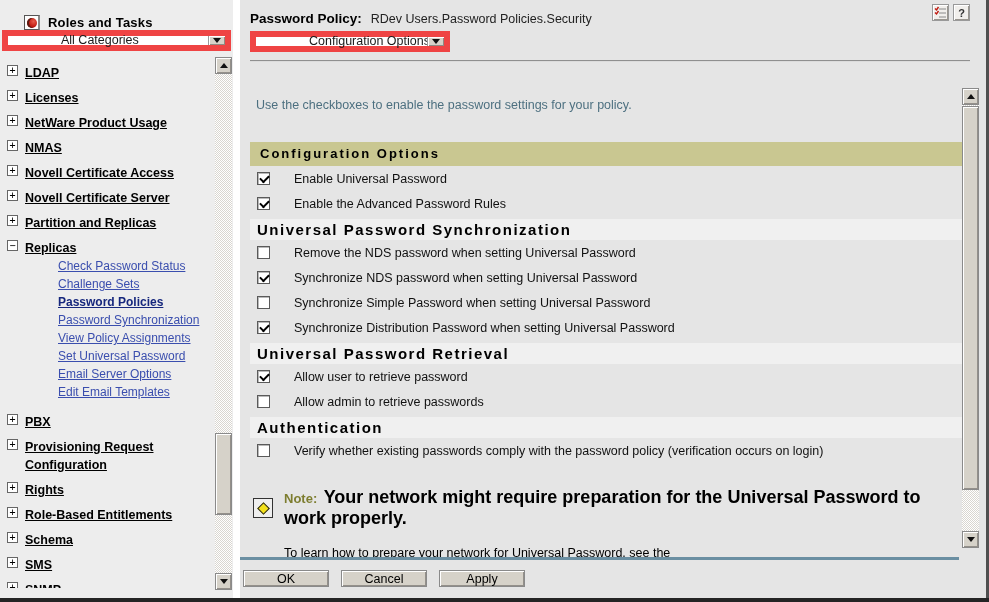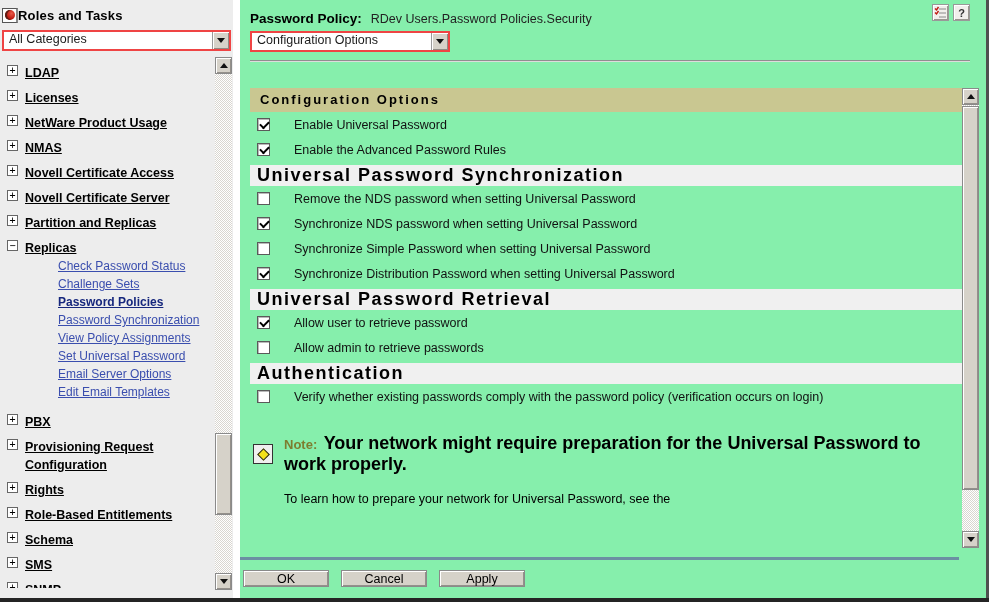--- a/index.html
+++ b/index.html
@@ -9,29 +9,29 @@
     background:#fff; overflow:hidden; position:relative;
   }
   #app { position:relative; width:989px; height:602px; background:#fff; }
 
   
   .win-right-edge { position:absolute; right:0; top:0; width:3px; height:602px; background:#4f4f4f; }
   .win-bottom-edge { position:absolute; left:0; bottom:0; width:989px; height:4px; background:#242424; }
 
   
   #sidebar { position:absolute; left:0; top:0; width:233px; height:598px; background:#ededed; }
-  .sidebar-header { height:30px; display:flex; align-items:center; gap:0; padding:0 2px; }
+  .sidebar-header { height:30px; display:flex; align-items:flex-end; gap:8px; padding:0 24px; }
   .sidebar-header .hdr-title { font-weight:bold; font-size:13px; color:#000; letter-spacing:0.2px; }
   .roles-icon { width:16px; height:15px; background:#fdfdfd; border:1px solid #555; border-right:2px solid #888;
     display:flex; align-items:center; justify-content:center; }
   .roles-icon .ball { width:10px; height:10px; border-radius:50%;
     background: radial-gradient(circle at 65% 35%, #e85a4a 0%, #c01a10 55%, #7d0b06 100%);
     box-shadow: inset 2px 0 0 #5a1d14; }
 
-  .win-select { position:absolute; background:#fff; border:2px solid #ef4444; display:flex; align-items:flex-start; }
+  .win-select { position:absolute; background:#fff; border:6px solid #ef4444; display:flex; align-items:center;padding-left:48px; }
   .win-select .sel-value { flex:1; font-size:12.5px; color:#1a1a1a; padding:0 4px 1px 5px; white-space:nowrap; overflow:hidden; }
   .drop-btn { width:17px; align-self:stretch; background:#d6d2c9; border-left:1px solid #9a9a9a;
     box-shadow: inset 1px 1px 0 #fff, inset -1px -1px 0 #8f8b84; display:flex; align-items:center; justify-content:center; }
   .tri-down { width:0; height:0; border-left:4px solid transparent; border-right:4px solid transparent; border-top:5px solid #111; }
   .tri-up   { width:0; height:0; border-left:4px solid transparent; border-right:4px solid transparent; border-bottom:5px solid #111; }
 
   #category-select { left:2px; top:30px; width:229px; height:21px; }
 
   #tree { position:absolute; top:57px; left:0; bottom:10px; right:21px; padding-left:7px; overflow:hidden; }
   .tree-item { display:flex; gap:7px; margin:6px 0 7px 0; align-items:flex-start; }
@@ -50,38 +50,38 @@
     box-shadow: inset 1px 1px 0 #fff, inset -1px -1px 0 #94908a; display:flex; align-items:center; justify-content:center; }
   .sb-btn.top { top:0; } .sb-btn.bottom { bottom:0; }
   .sb-thumb { position:absolute; left:0; width:17px; background:#d6d2c9; border:1px solid #8a8a8a;
     box-shadow: inset 1px 1px 0 #fff, inset -1px -1px 0 #94908a; }
   #sidebar-scrollbar { right:1px; top:57px; bottom:8px; }
   #sidebar-scrollbar .sb-thumb { top:376px; height:82px; }
   #content-scrollbar { top:88px; right:7px; height:460px; }
   #content-scrollbar .sb-thumb { top:18px; height:384px; }
 
   
-  #main { position:absolute; left:240px; top:0; width:746px; height:598px; background:#86efac; }
+  #main { position:absolute; left:240px; top:0; width:746px; height:598px; background:#e5e5e5; }
   .title-row { position:absolute; top:9px; left:10px; right:56px; white-space:nowrap; }
   .page-title { font-weight:bold; font-size:13.5px; color:#000; margin-right:9px; }
   .object-path { font-size:12.5px; color:#222; }
   .hdr-icons { position:absolute; top:4px; right:16px; display:flex; gap:4px; }
   .mini-icon { width:17px; height:17px; background:#f1efec; border:1px solid #999;
     box-shadow: inset 1px 1px 0 #fff, inset -1px -1px 0 #9a968f;
     display:flex; align-items:center; justify-content:center; font-size:11px; font-weight:bold; color:#333; }
   #view-select { left:10px; top:31px; width:200px; height:21px; }
   .divider-gray { position:absolute; top:60px; left:10px; right:16px; height:2px; background:#8f8f8f; border-bottom:1px solid #dcdcdc; }
 
   #scroll-region { position:absolute; top:88px; left:10px; width:714px; }
   .instruction { font-size:12.5px; color:#4d7080; margin:10px 0 30px 6px; }
 
   .section-header { height:24px; line-height:24px; background:#c9c791; color:#000;
     font-weight:bold; font-size:13px; letter-spacing:2px; padding-left:10px; }
   .sub-header { height:21px; line-height:21px; background:#f0f0f0; color:#000;
-    font-weight:bold; font-size:18px; letter-spacing:1.5px; padding-left:7px; margin-top:3px; }
+    font-weight:bold; font-size:15px; letter-spacing:1.5px; padding-left:7px; margin-top:3px; }
 
   .cb-row { height:25px; display:flex; align-items:center; gap:24px; padding-left:7px; }
   .cb-box { flex:0 0 auto; width:13px; height:13px; background:#fff; border:1px solid #5a5a5a;
     box-shadow: inset 1px 1px 0 #b9b9b9; position:relative; cursor:pointer; }
   .cb-box.checked::after { content:""; position:absolute; left:2px; top:2px; width:7px; height:4px;
     border-left:2px solid #000; border-bottom:2px solid #000; transform:rotate(-45deg); }
   .cb-label { font-size:12.5px; color:#111; }
 
   .note-row { display:flex; align-items:center; gap:11px; margin-top:24px; padding-left:3px; }
   .note-icon { flex:0 0 auto; width:20px; height:20px; background:#efefef; border:1px solid #333;
@@ -222,20 +222,21 @@
     <div class="win-select" id="view-select">
       <span class="sel-value">Configuration Options</span>
       <span class="drop-btn">
         <span class="tri-down"></span>
       </span>
     </div>
 
     <div class="divider-gray"></div>
 
     <div id="scroll-region">
+      <div class="instruction">Use the checkboxes to enable the password settings for your policy.</div>
       <div class="section-header">Configuration Options</div>
       <div id="rows">
           <div class="cb-row">
             <span class="cb-box checked"></span>
             <span class="cb-label">Enable Universal Password</span>
           </div>
           <div class="cb-row">
             <span class="cb-box checked"></span>
             <span class="cb-label">Enable the Advanced Password Rules</span>
           </div>

